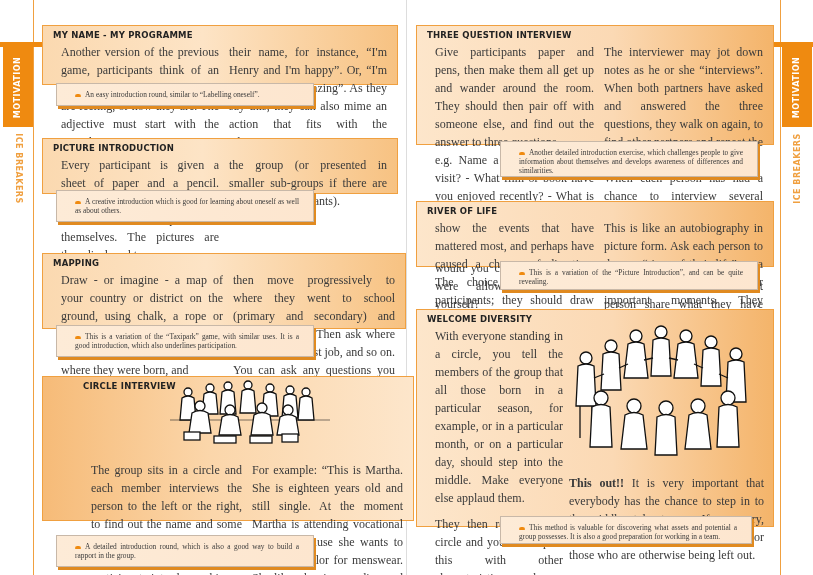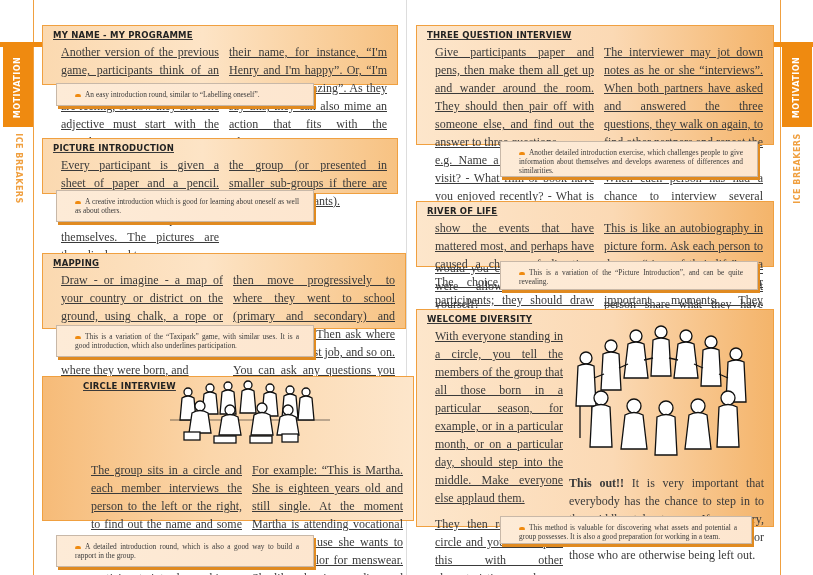--- a/index.html
+++ b/index.html
@@ -16,21 +16,21 @@
   .tab-inactive { position: absolute; width: 30px; height: 80px; display:flex; align-items:center; justify-content:center; }
   .vtext { font-family: "DejaVu Sans", sans-serif; font-weight: bold; font-size: 8px; letter-spacing: 0.5px; white-space: nowrap; }
   .tab-active .vtext { color: #fff; }
   .tab-inactive .vtext { color: #f0a040; }
   .rot-left { transform: rotate(-90deg); }
   .rot-right { transform: rotate(90deg); }
 
   .page-num { position: absolute; width: 38px; height: 16px; border: 1.5px solid #ef8a10; border-radius: 50%; background: #fff; font-family: "DejaVu Sans", sans-serif; font-weight: bold; font-size: 12px; color: #333; display:flex; align-items:center; justify-content:center;margin-top:45px; }
 
   
-  .section { position: absolute; border: 1px solid #f0a040; background: linear-gradient(90deg, #fbd9b0 0%, #fde4c6 45%, #f7c282 100%); padding: 4px 10px 4px 10px; text-decoration: underline; }
+  .section { position: absolute; border: 1px solid #f0a040; background: linear-gradient(90deg, #fbd9b0 0%, #fde4c6 45%, #f7c282 100%); padding: 4px 10px 4px 10px; }
   .section.grad-r { background: linear-gradient(90deg, #fde6cb 0%, #fbd9b4 55%, #f4b46a 100%); }
   .section.grad-l { background: linear-gradient(90deg, #f6bb78 0%, #fbd6aa 45%, #fde6cb 100%); }
   .sec-title { font-family: "DejaVu Sans", sans-serif; font-weight: bold; font-size: 8.5px; color: #222; letter-spacing: 0.2px; margin-bottom: 3px; }
   .cols { display: flex; gap: 10px; padding-left: 8px; }
   .col { flex: 1; font-size: 12px; line-height: 18px; text-align: justify; }
   .col p + p { margin-top: 0; }
 
   .note { position: absolute; background: linear-gradient(90deg, #fdebd7, #fde6cf); border: 1px solid #c8b8a8; box-shadow: 2px 3px 0 #e08a20; padding: 6px 14px 5px 18px; font-size: 7.4px; line-height: 9px; text-align: justify; }
   .bullet { display:inline-block; width: 6px; height: 3px; background: #ef8a10; border-radius: 3px 3px 1px 1px; margin-right: 4px; vertical-align: middle; }
 

